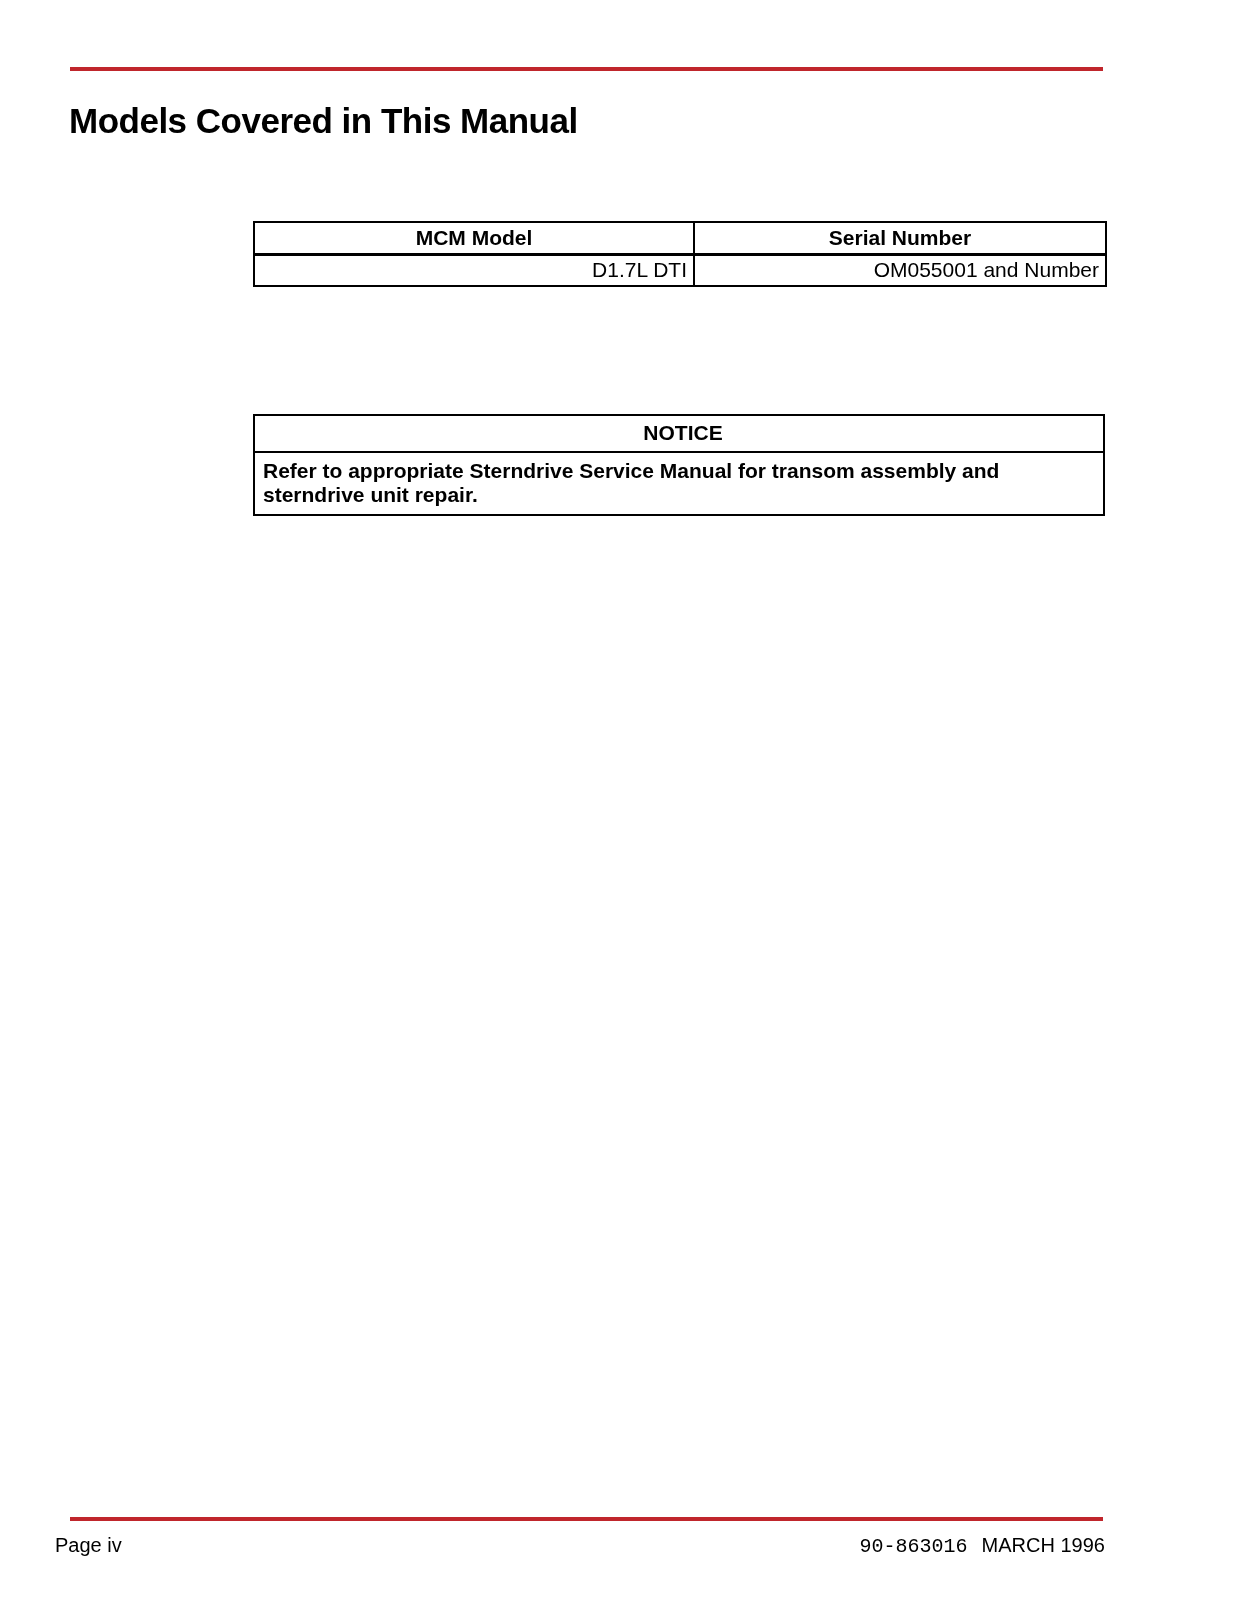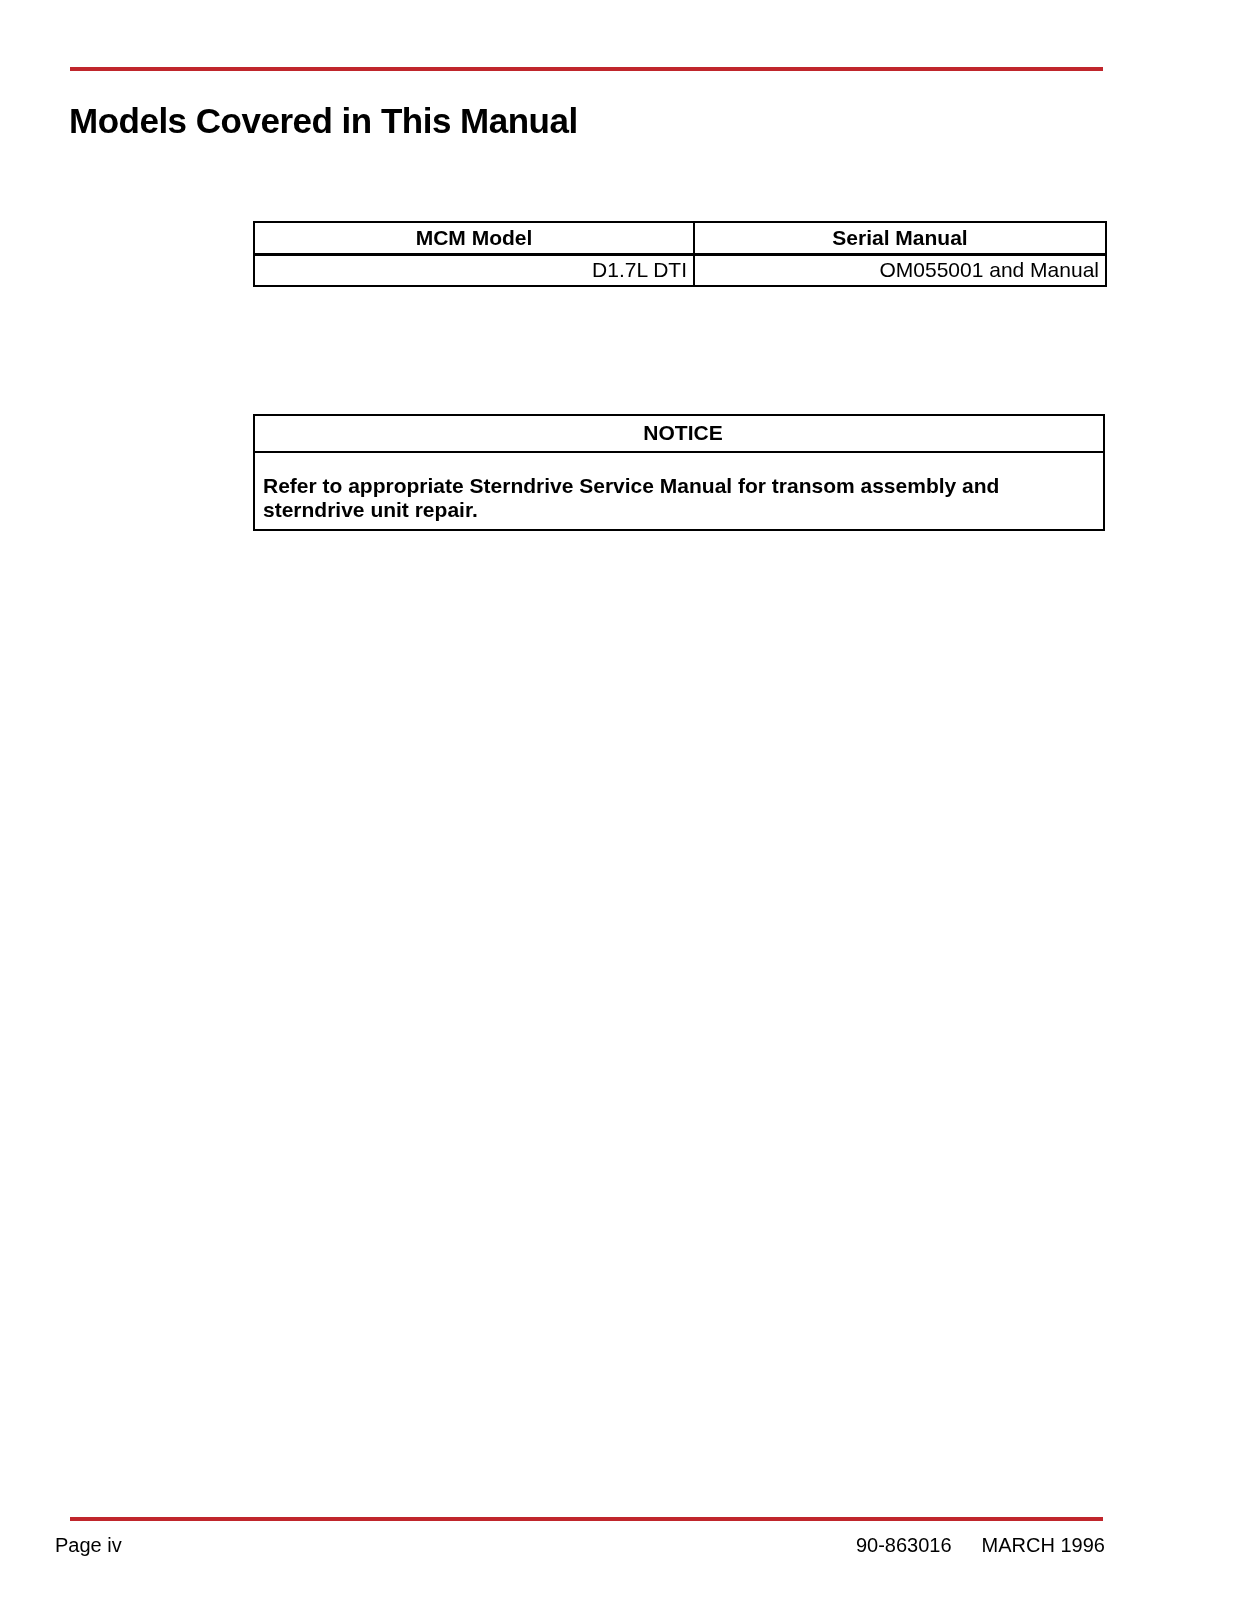--- a/index.html
+++ b/index.html
@@ -76,63 +76,63 @@
     border-bottom: 2px solid #000000;
     text-align: center;
     font-size: 21px;
     font-weight: 700;
     padding: 5px 0 6px 8px;
   }
   .notice-body {
     font-size: 21px;
     font-weight: 700;
     line-height: 24px;
-    padding: 21px 8px 7px 8px;
+    padding: 6px 8px 7px 8px;
     max-width: 780px;
     box-sizing: content-box;
   }
   .footer-left {
     position: absolute;
     left: 55px;
     top: 1534px;
     font-size: 20px;
   }
   .footer-right {
     position: absolute;
     right: 131px;
     top: 1534px;
     font-size: 20px;
     white-space: nowrap;
   }
-  .footer-right .doc-number { margin-right: 30px; }
+  .footer-right .doc-number { margin-right: 14px; font-family: Liberation Mono, monospace; }
 </style>
 </head>
 <body>
 
 <div class="page">
 
   <div class="rule-red top"></div>
 
   <h1 class="page-title">Models Covered in This Manual</h1>
 
   <table class="models-table">
     <colgroup>
       <col class="col-model">
       <col class="col-serial">
     </colgroup>
     <thead>
       <tr>
         <th>MCM Model</th>
-        <th>Serial Manual</th>
+        <th>Serial Number</th>
       </tr>
     </thead>
     <tbody>
       <tr>
         <td>D1.7L DTI</td>
-        <td>OM055001 and Manual</td>
+        <td>OM055001 and Number</td>
       </tr>
     </tbody>
   </table>
 
   <div class="notice-box">
     <div class="notice-title">NOTICE</div>
     <div class="notice-body">Refer to appropriate Sterndrive Service Manual for transom assembly and sterndrive unit repair.</div>
   </div>
 
   <div class="rule-red bottom"></div>

